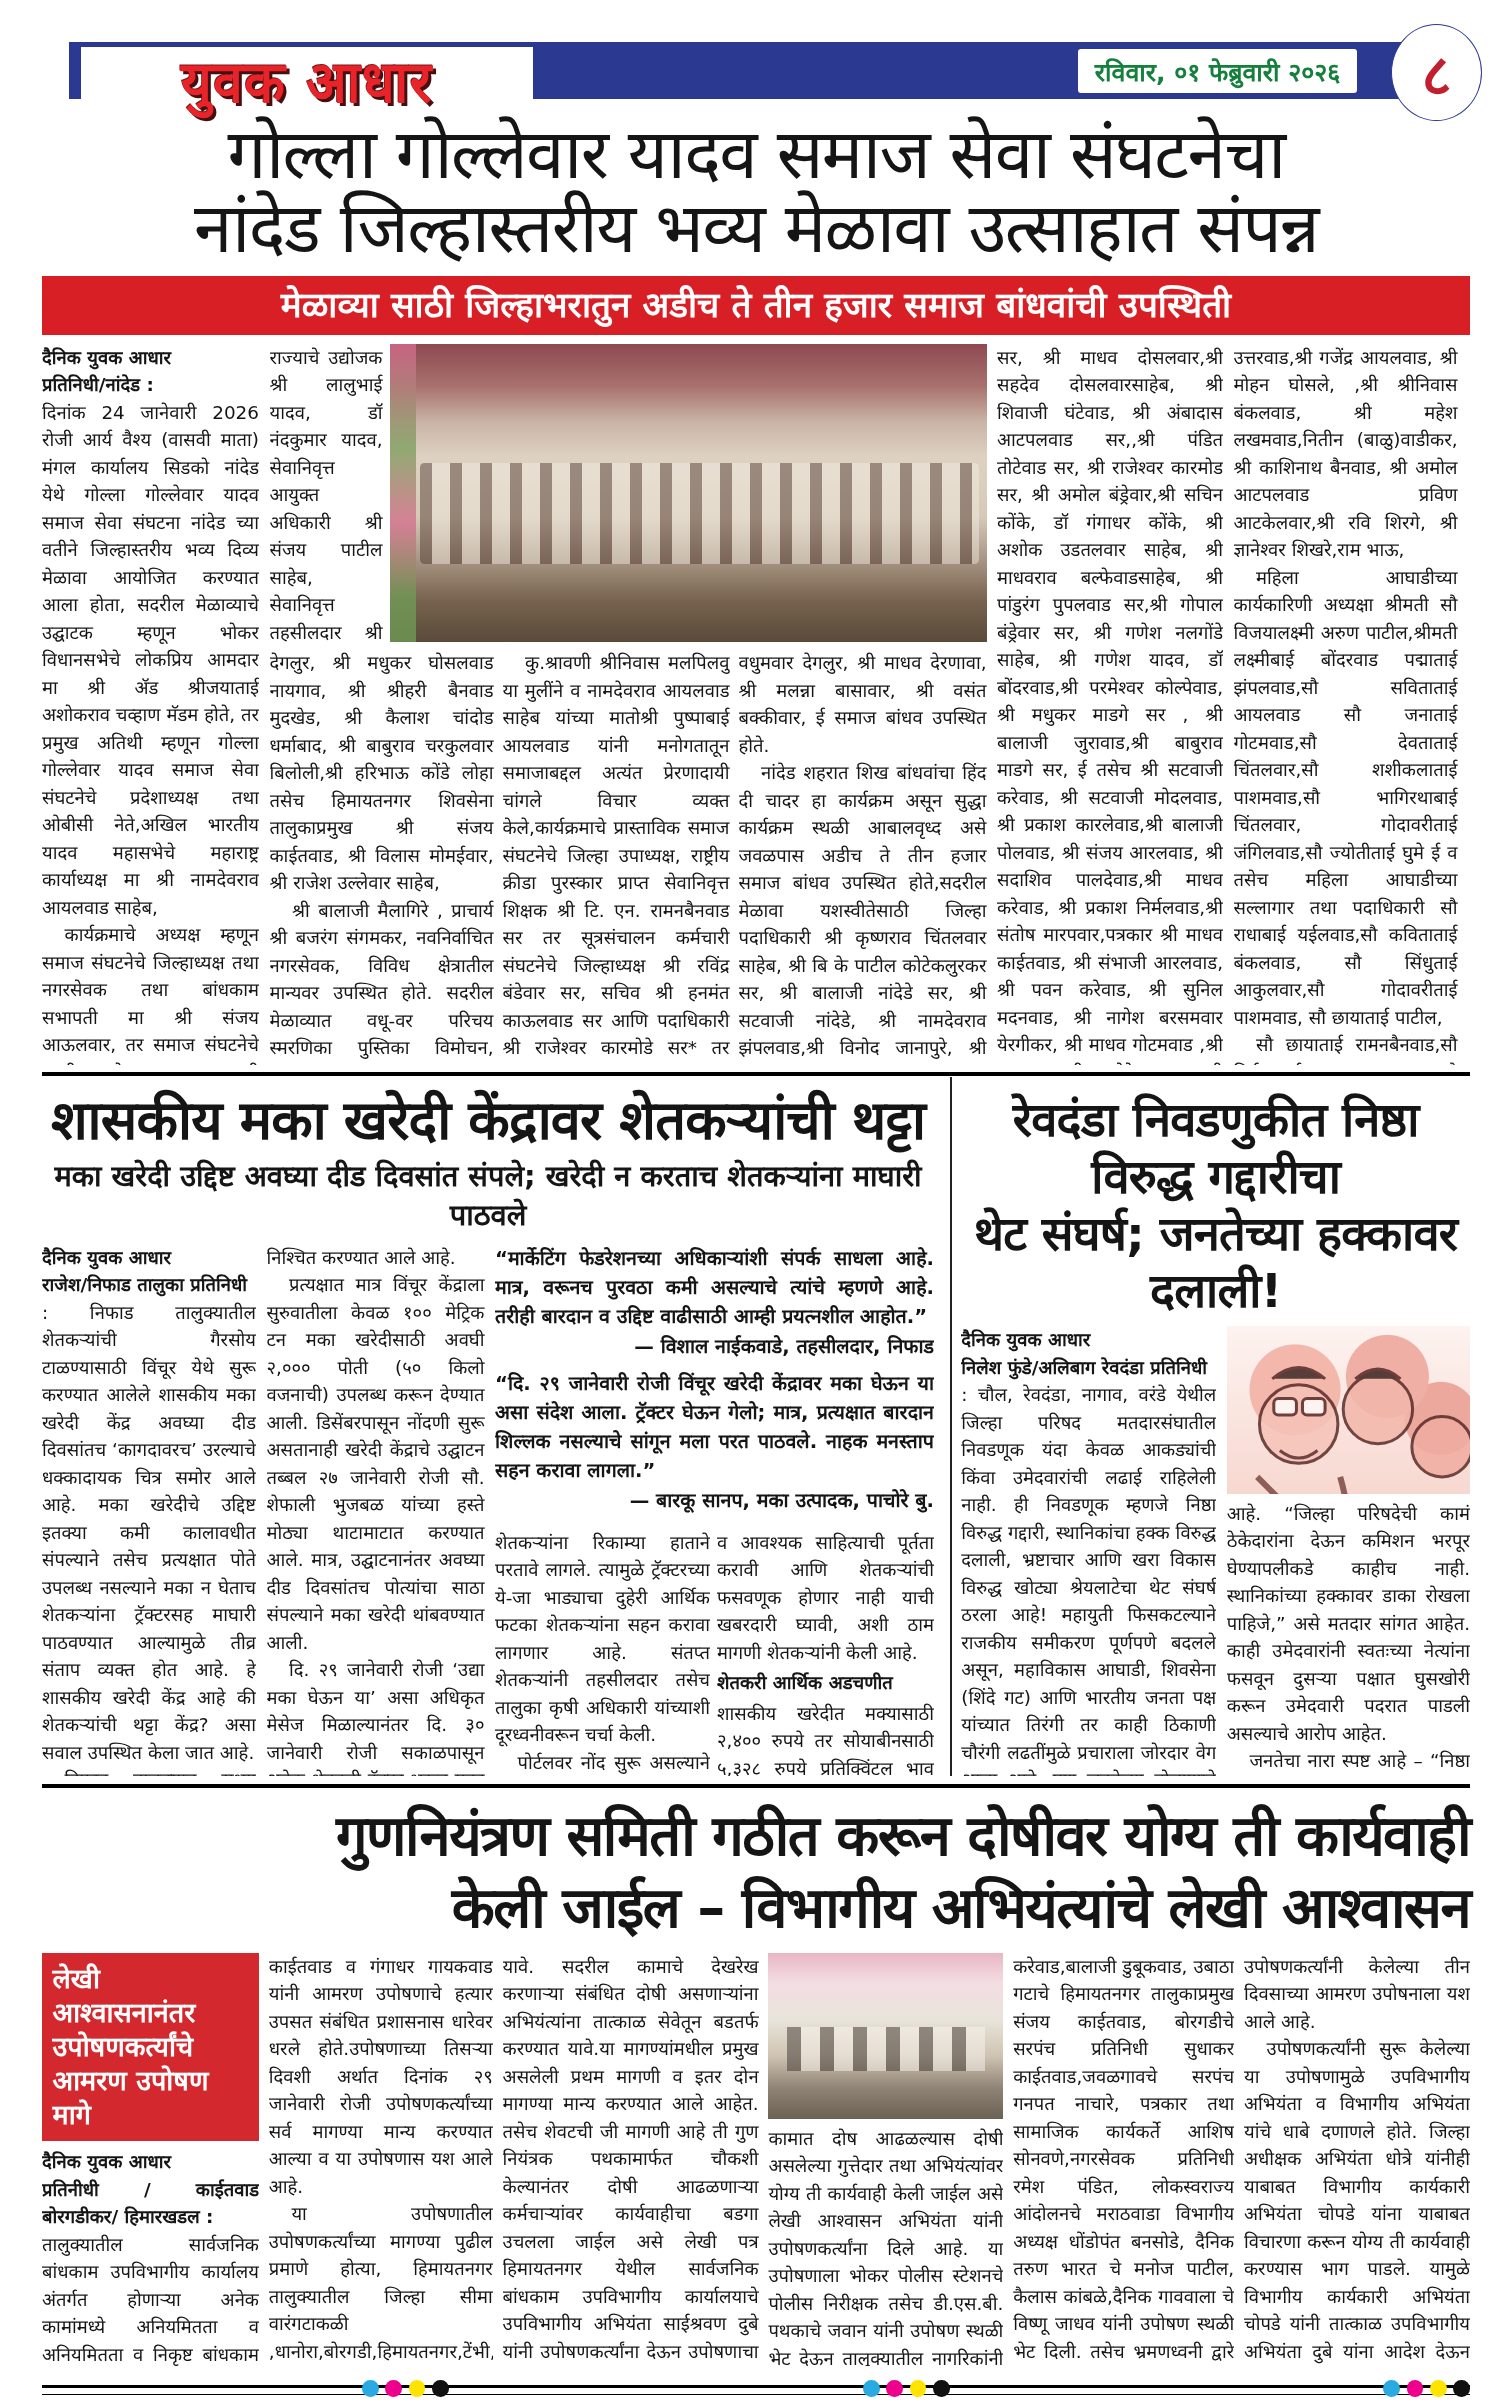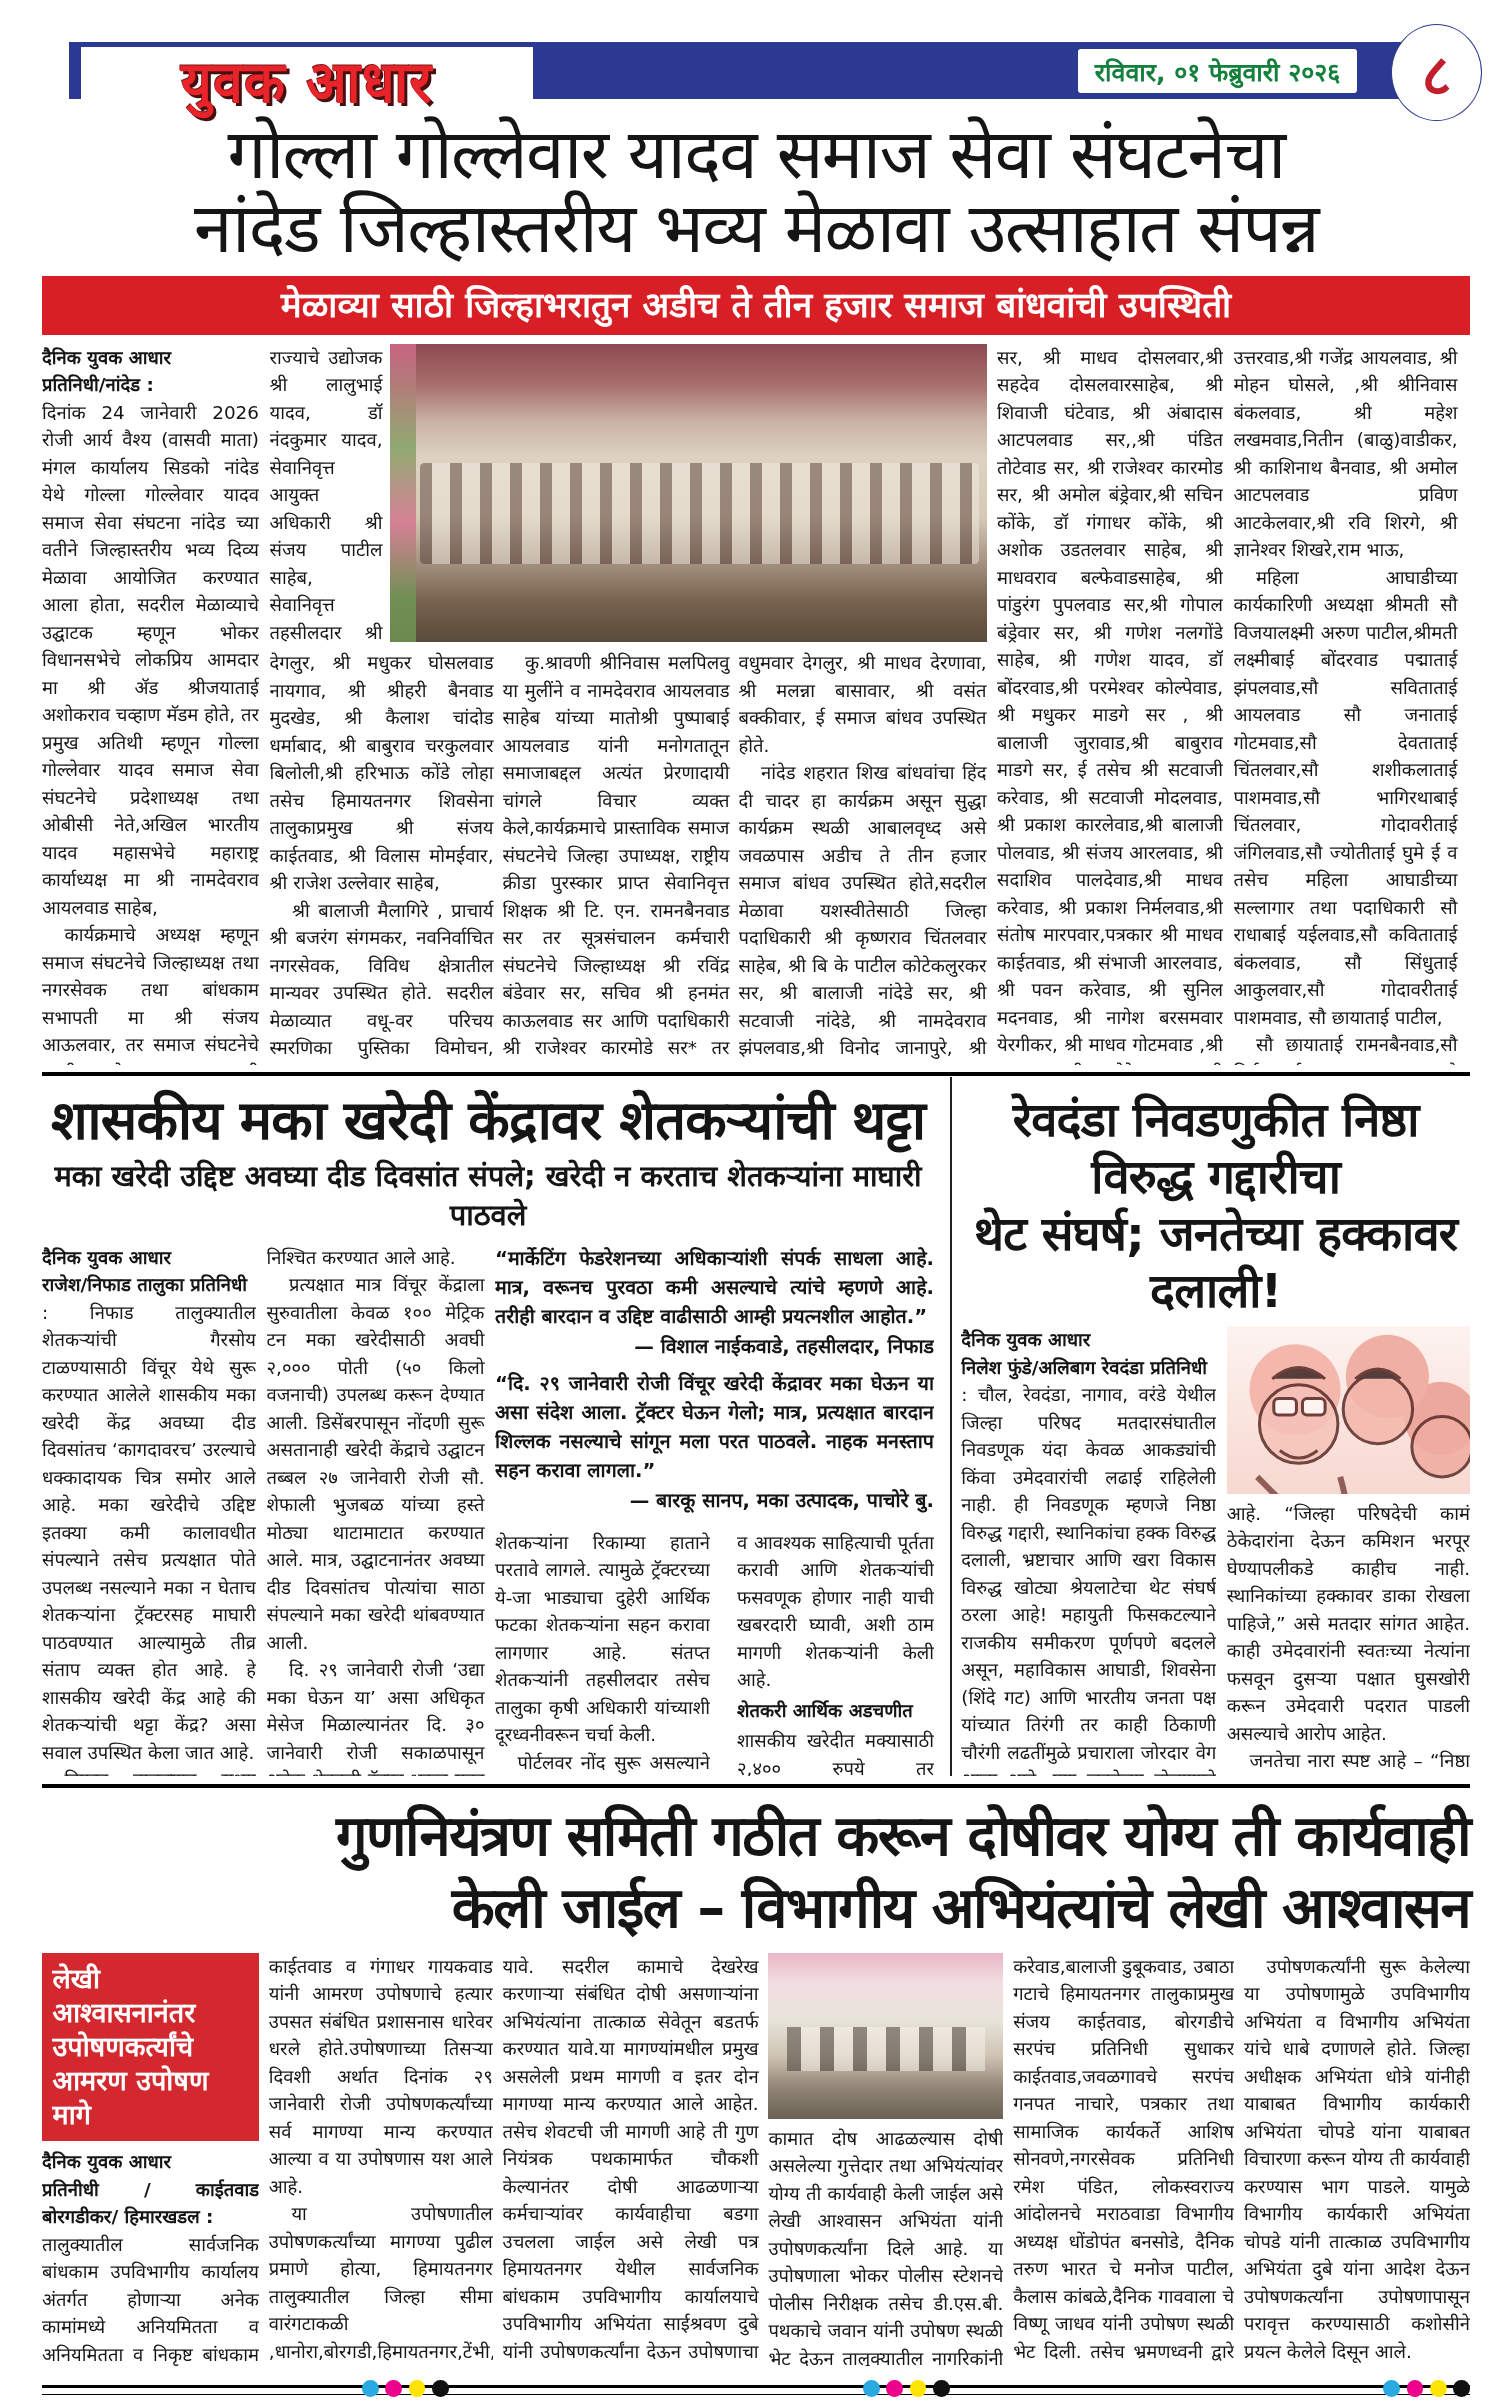--- a/index.html
+++ b/index.html
@@ -55,21 +55,21 @@
   .mid{display:flex;height:699px;overflow:hidden;margin-top:1.5px;}
   .mid-left{width:892px;padding-right:16px;}
   .mid-left h2{font-size:54px;line-height:63px;font-weight:bold;text-align:center;margin:12px 0 3px;letter-spacing:-0.8px;}
   .mid-sub{font-size:29px;font-weight:bold;text-align:center;margin:1.5px 0 10.5px;}
   .mid-left-body{display:flex;gap:10.5px;height:559px;overflow:hidden;}
   .ml-c1{width:214px;} .ml-c2{width:218px;}
   .ml-right{flex:1;display:flex;flex-direction:column;gap:6px;overflow:hidden;}
   .qbox{overflow:hidden;}
   .qbox p{margin:0;font-size:19.6px;line-height:29px;font-weight:bold;text-align:justify;text-indent:0;}
   .qattr{text-align:right !important;margin:1.5px 0 7.5px !important;}
-  .ml-sub2{display:flex;gap:27px;flex:1;overflow:hidden;}
+  .ml-sub2{display:flex;gap:7px;flex:1;overflow:hidden;}
   .ml-ca{width:215px;} .ml-cb{flex:1;}
   .inner-sub{font-weight:bold;font-size:19.6px;text-align:center;margin:3px 0 !important;text-indent:0 !important;}
   .vrule{width:2.3px;background:#222;}
   .mid-right{flex:1;padding-left:9px;}
   .mid-right h2{font-size:47px;line-height:57px;font-weight:bold;text-align:center;margin:13.6px 0 7.5px;letter-spacing:-0.8px;}
   .mid-right-body{display:flex;gap:10.5px;height:553px;overflow:hidden;}
   .mr-c1{width:255px;}
   .mr-c2{flex:1;display:flex;flex-direction:column;gap:6px;}
   .cartoon{height:255px;position:relative;overflow:hidden;background:
      radial-gradient(circle at 28% 38%, #f3b7ac 0 45px, transparent 46px),
@@ -302,20 +302,21 @@
               </div>
           </div>
         </div>
         <div class="col b-c5">
           <div>
               <p class="cont">करेवाड,बालाजी डुबूकवाड, उबाठा गटाचे हिमायतनगर तालुकाप्रमुख संजय काईतवाड, बोरगडीचे सरपंच प्रतिनिधी सुधाकर काईतवाड,जवळगावचे सरपंच गनपत नाचारे, पत्रकार तथा सामाजिक कार्यकर्ते आशिष सोनवणे,नगरसेवक प्रतिनिधी रमेश पंडित, लोकस्वराज्य आंदोलनचे मराठवाडा विभागीय अध्यक्ष धोंडोपंत बनसोडे, दैनिक तरुण भारत चे मनोज पाटील, कैलास कांबळे,दैनिक गाववाला चे विष्णू जाधव यांनी उपोषण स्थळी भेट दिली. तसेच भ्रमणध्वनी द्वारे दलित पँथर च्या महाराष्ट्र प्रदेश अध्यक्ष प्रियांका बागुल, माहिती अधिकार-पत्रकार संरक्षण व पोलीस मित्र समितीचे महाराष्ट्र राज्य अध्यक्ष महेश सारणीकर, मराठवाडा अध्यक्ष राजू शिंदे, भोई महासंघाचे जिल्हाउपाध्यक्ष विजय उट्टलवाड यांनी संबंधित प्रशासनाला धारेवर धरत उपोषण कर्त्यांना पाठिंबा दिला.यामुळे</p>
             </div>
         </div>
         <div class="col b-c6">
           <div>
+              <p class="cont">उपोषणकर्त्यांनी केलेल्या तीन दिवसाच्या आमरण उपोषनाला यश आले आहे.</p>
               <p>उपोषणकर्त्यांनी सुरू केलेल्या या उपोषणामुळे उपविभागीय अभियंता व विभागीय अभियंता यांचे धाबे दणाणले होते. जिल्हा अधीक्षक अभियंता धोत्रे यांनीही याबाबत विभागीय कार्यकारी अभियंता चोपडे यांना याबाबत विचारणा करून योग्य ती कार्यवाही करण्यास भाग पाडले. यामुळे विभागीय कार्यकारी अभियंता चोपडे यांनी तात्काळ उपविभागीय अभियंता दुबे यांना आदेश देऊन उपोषणकर्त्यांना उपोषणापासून परावृत्त करण्यासाठी कशोसीने प्रयत्न केलेले दिसून आले.</p>
             </div>
         </div>
       </div>
     </section>
   </div>
 
   <div class="footer">
     <div class="frule1"></div>
     <div class="frule2"></div>

